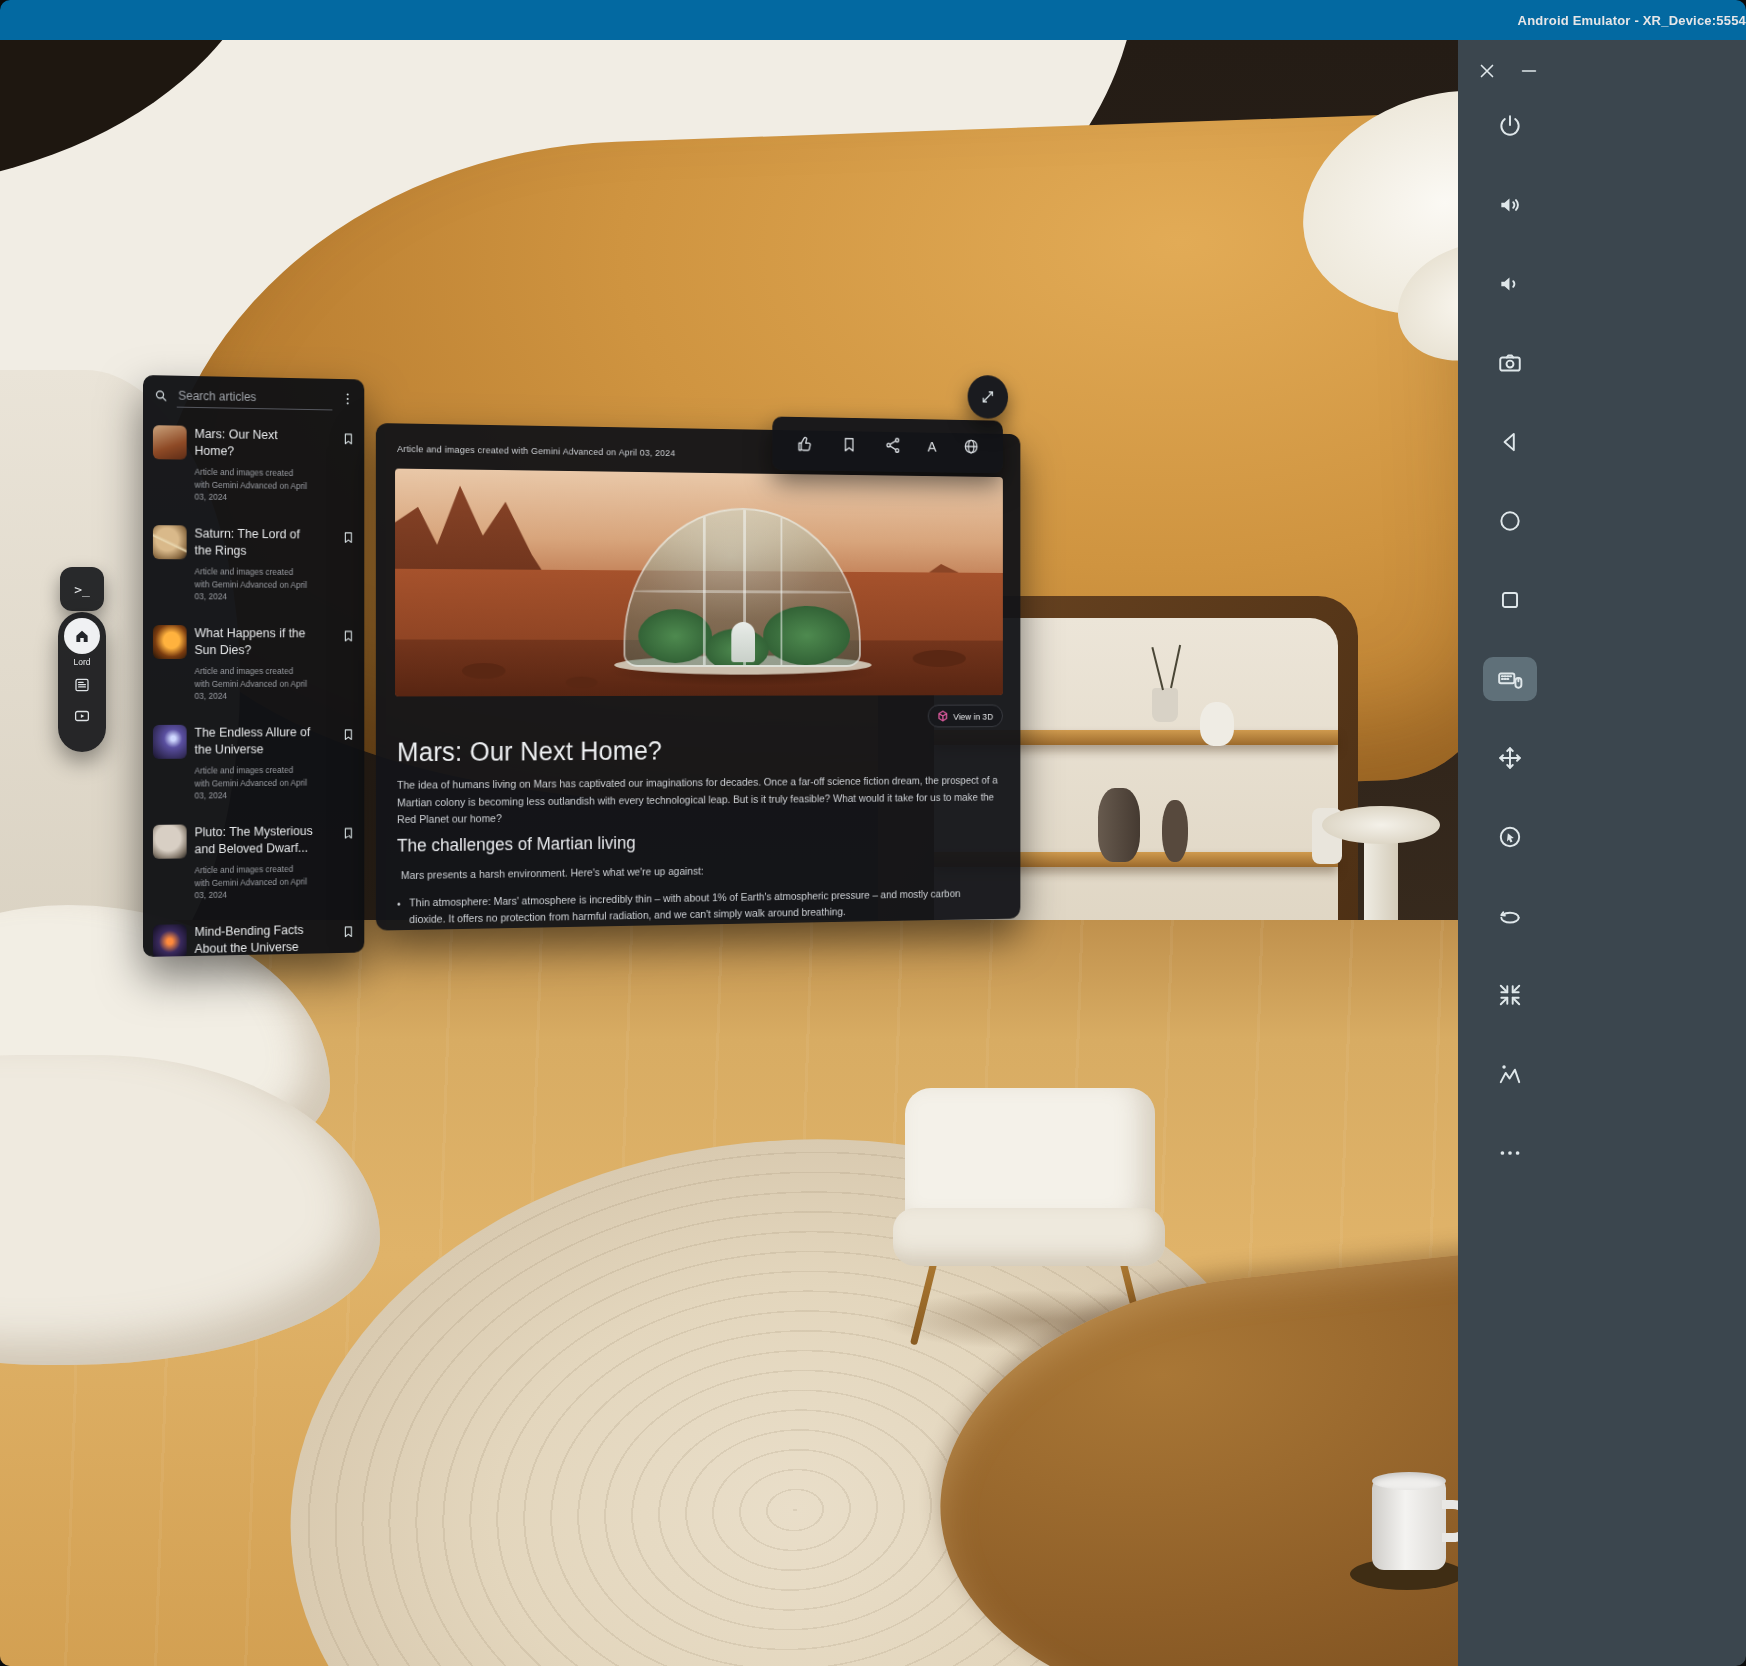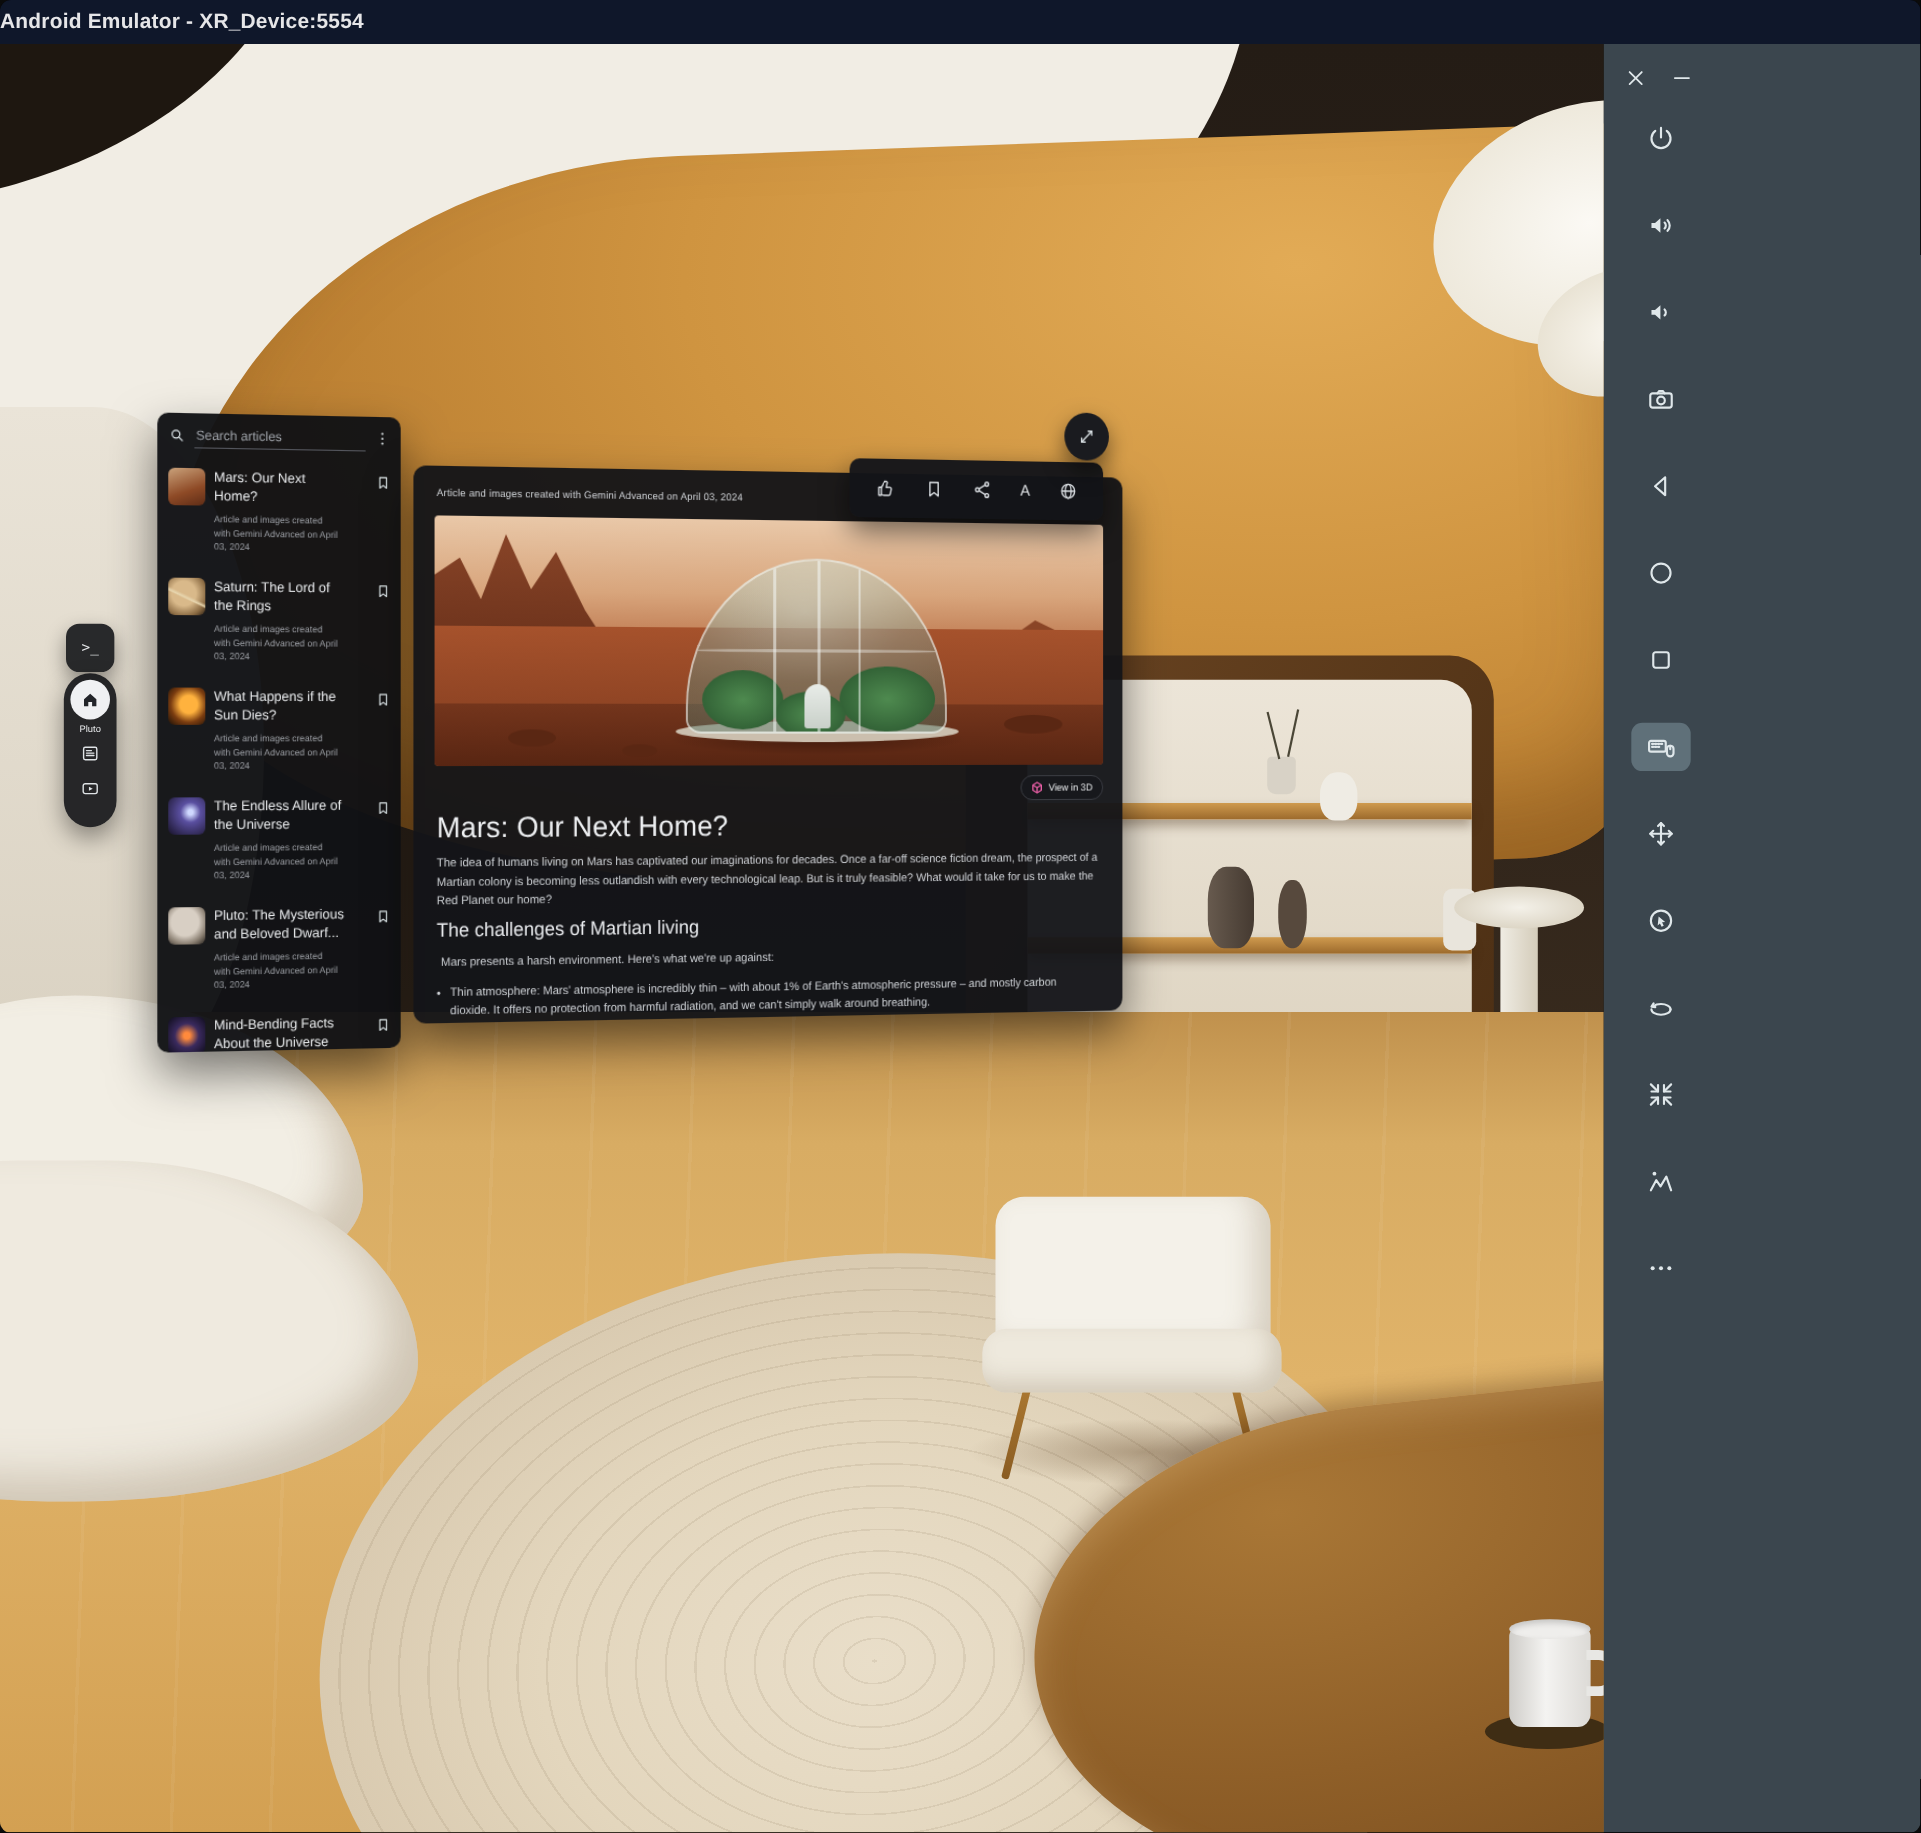--- a/index.html
+++ b/index.html
@@ -1,20 +1,20 @@
 <!DOCTYPE html>
 <html><head>
 <meta charset="utf-8">
 <style>
   * { margin:0; padding:0; box-sizing:border-box; }
   body { width:1746px; height:1666px; background:#0b0b0b; font-family:"Liberation Sans", sans-serif; position:relative; overflow:hidden; }
   .frame { position:absolute; inset:0; border-radius:10px; overflow:hidden; background:#000; }
 
   
-  .titlebar { position:absolute; left:0; top:0; width:1746px; height:40px; background:#0f172a; display:flex; align-items:center; justify-content:flex-start; color:#e6e6e8; font-size:19px; font-weight:bold; letter-spacing:.2px; }
+  .titlebar { position:absolute; left:0; top:0; width:1746px; height:40px; background:#0369a1; display:flex; align-items:center; justify-content:flex-end; color:#e6e6e8; font-size:13px; font-weight:bold; letter-spacing:.2px; }
 
   
   .side-toolbar { position:absolute; left:1458px; top:40px; width:288px; height:1626px; background:#3b464e; }
   .win-ctrl { position:absolute; left:18px; top:20px; display:flex; gap:20px; }
   .tb-col { position:absolute; left:0; top:68px; width:104px; display:flex; flex-direction:column; align-items:center; }
   .tb-item { height:36px; width:54px; margin-bottom:43px; display:flex; align-items:center; justify-content:center; cursor:pointer; }
   .tb-item.active { background:#5f7079; border-radius:10px; height:44px; margin-top:-4px; margin-bottom:39px; }
   .ic { width:26px; height:26px; stroke:#dfe7ea; stroke-width:1.8; fill:none; stroke-linecap:round; stroke-linejoin:round; }
   .ic.sm { width:22px; height:22px; }
   .fl { fill:#dfe7ea; stroke:none; }
@@ -161,21 +161,21 @@
 
     <div class="abs term-btn">
       <span>&gt;_</span>
     </div>
     <div class="abs dock">
       <div class="dock-home">
         <svg class="dock-ic" viewBox="0 0 24 24">
             <path d="M4.5 11.5L12 5l7.5 6.5V20h-5.2v-5.2H9.7V20H4.5z" style="fill:#23252a; stroke:none;"></path>
           </svg>
       </div>
-      <div class="dock-home-label">Pluto</div>
+      <div class="dock-home-label">Lord</div>
       <div class="dock-item">
         <svg class="dock-ic" viewBox="0 0 24 24">
             <rect x="4" y="4.5" width="16" height="15" rx="2"></rect>
             <path d="M7.5 8.5h6M7.5 11.5h9M7.5 14.5h9"></path>
           </svg>
       </div>
       <div class="dock-item">
         <svg class="dock-ic" viewBox="0 0 24 24">
             <rect x="3.5" y="6" width="17" height="12" rx="2.5"></rect>
             <path d="M10.5 9.5l4.5 2.5-4.5 2.5z" style="fill:#dfe3e6; stroke:none;"></path>

